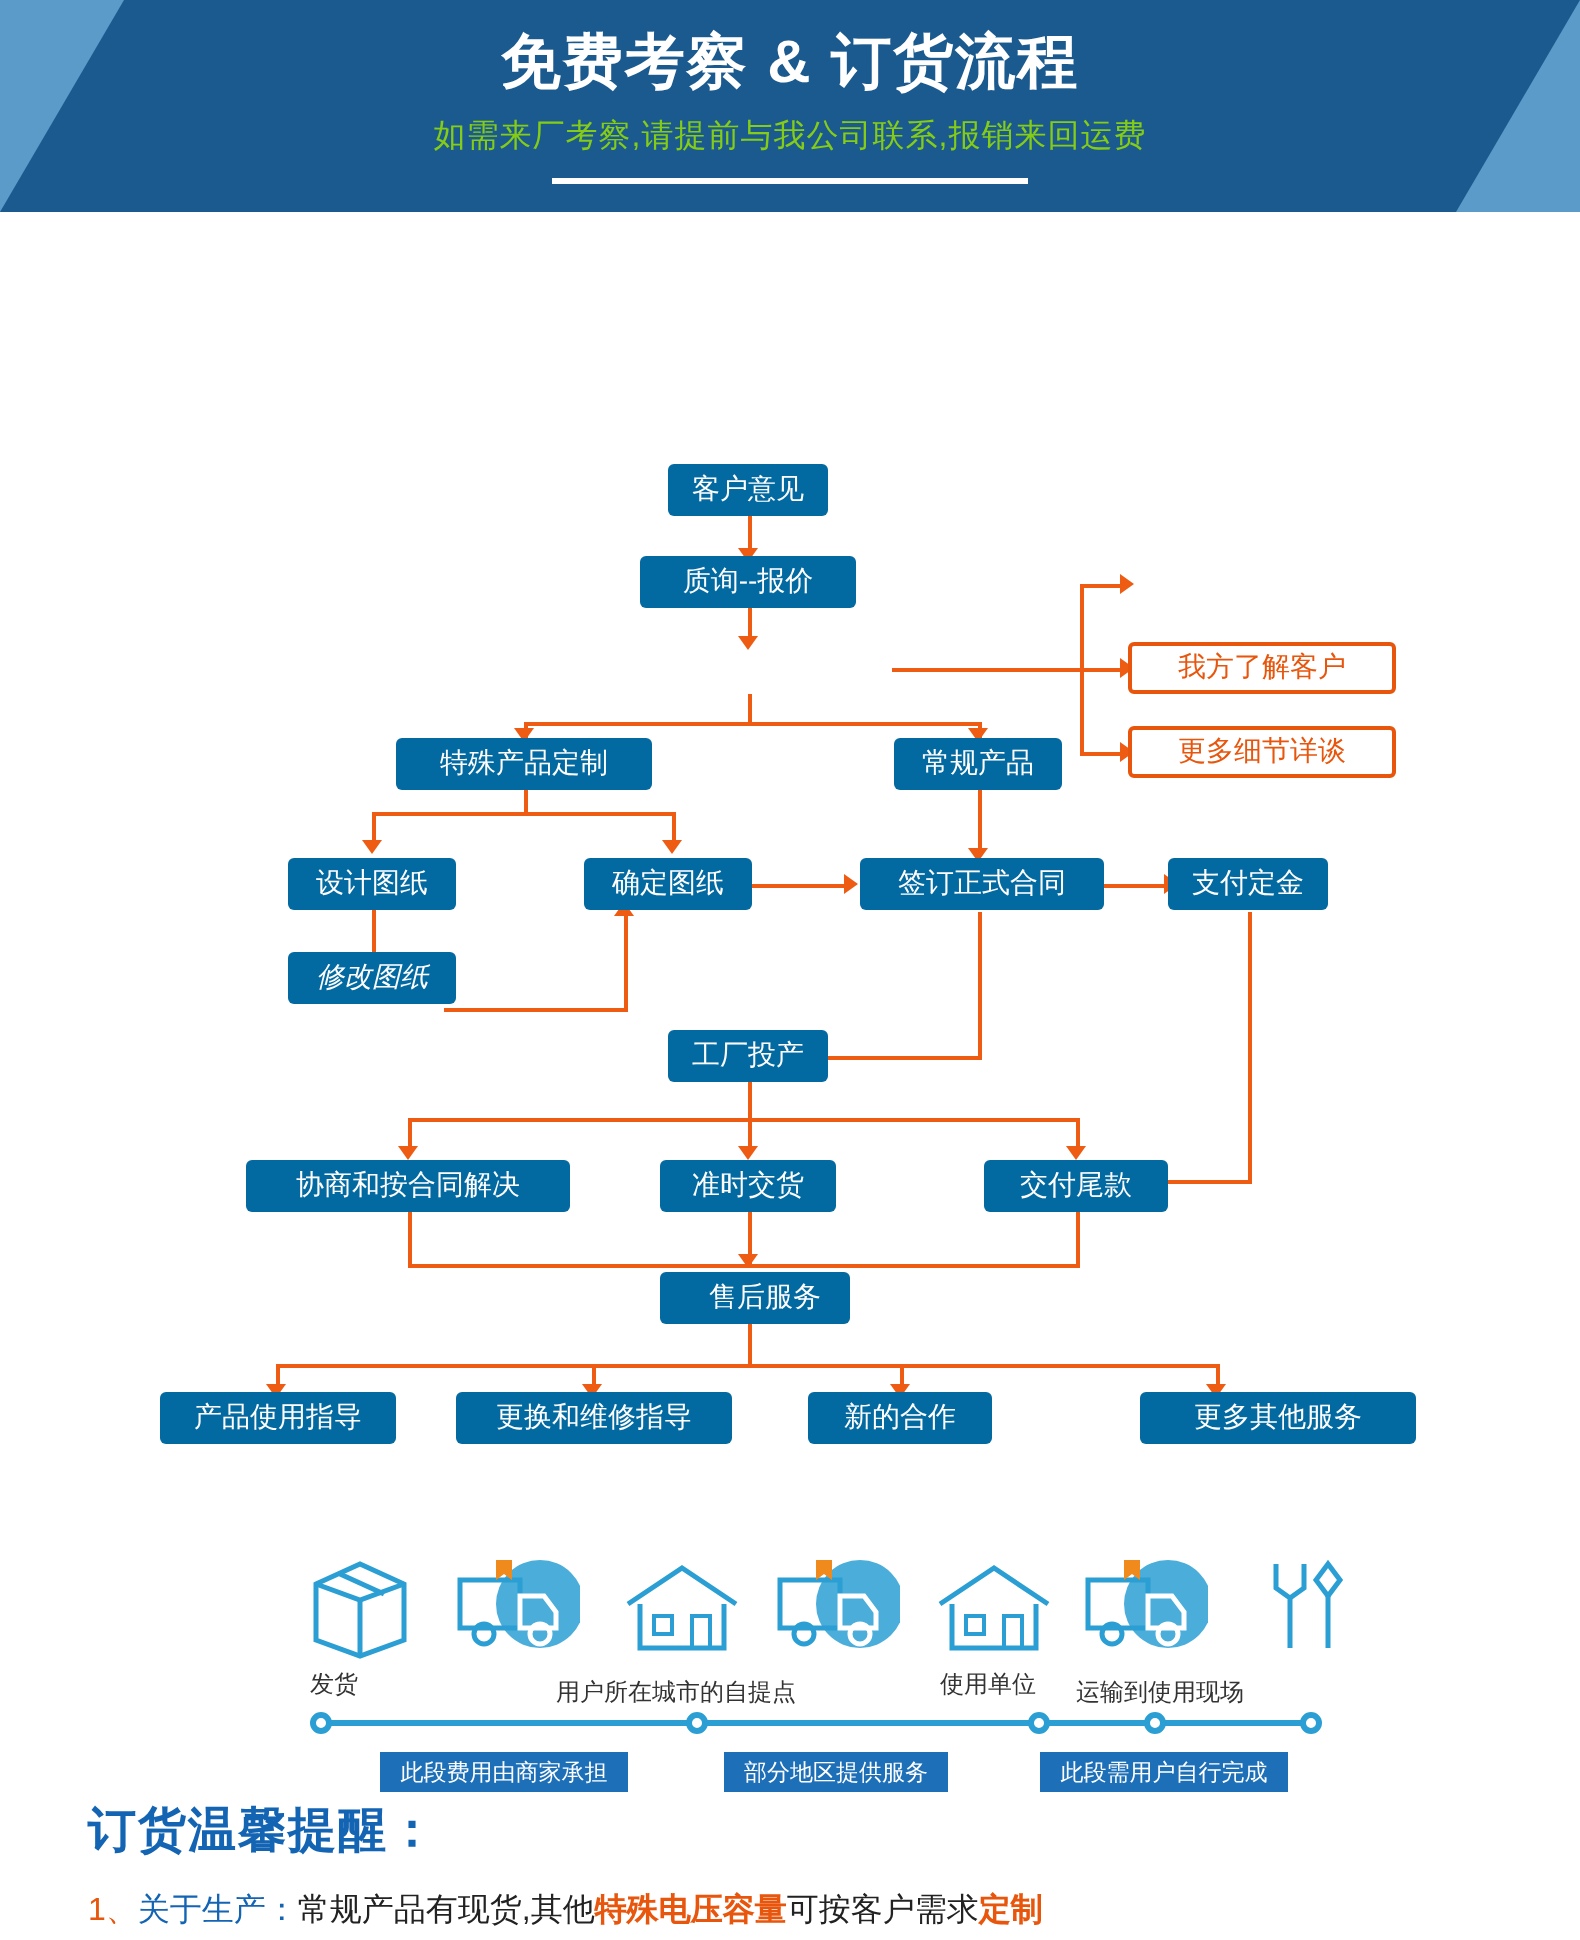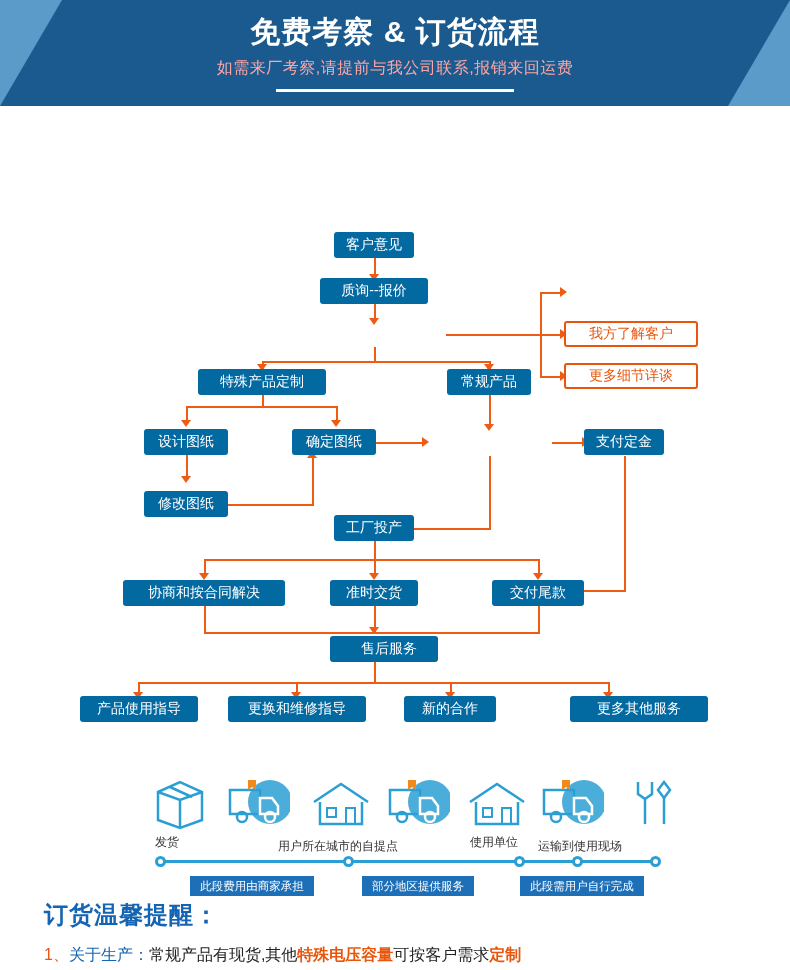--- a/index.html
+++ b/index.html
@@ -26,21 +26,21 @@
   .hdr-diag-left { left: 0; clip-path: polygon(0 0, 62px 0, 0 106px); }
   .hdr-diag-right { right: 0; clip-path: polygon(120px 0, 120px 106px, 58px 106px); }
   .hdr-inner {
     position: relative; z-index: 3; text-align: center; padding-top: 14px;
   }
   .hdr-title {
     color: #ffffff; font-size: 30px; font-weight: bold; letter-spacing: 1px;
     line-height: 36px;
   }
   .hdr-sub {
-    color: #fca5a5; font-size: 16px; margin-top: 8px; letter-spacing: .5px;
+    color: #84cc16; font-size: 16px; margin-top: 8px; letter-spacing: .5px;
   }
   .hdr-rule {
     position: absolute; z-index: 3; bottom: 14px; left: 50%;
     transform: translateX(-50%);
     width: 238px; height: 3px; background: #ffffff;
   }
 
   
   .flow {
     position: relative;
@@ -205,30 +205,31 @@
   <div class="node" style="left:320px; top:172px; width:108px;">质询--报价</div>
 
   <div class="node oline" style="left:564px; top:215px; width:134px;">我方了解客户</div>
   <div class="node oline" style="left:564px; top:257px; width:134px;">更多细节详谈</div>
 
   <div class="node" style="left:198px; top:263px; width:128px;">特殊产品定制</div>
   <div class="node" style="left:447px; top:263px; width:84px;">常规产品</div>
 
   <div class="node" style="left:144px; top:323px; width:84px;">设计图纸</div>
   <div class="node" style="left:292px; top:323px; width:84px;">确定图纸</div>
+  <div class="node" style="left:430px; top:323px; width:122px;">签订正式合同</div>
   <div class="node" style="left:584px; top:323px; width:80px;">支付定金</div>
 
-  <div class="node" style="left:144px; top:385px; width:84px;">修改图纸</div>
+  <div class="node" style="left:144px; top:370px; width:84px;font-style:italic;">修改图纸</div>
   <div class="node" style="left:334px; top:409px; width:80px;">工厂投产</div>
 
   <div class="node" style="left:123px; top:474px; width:162px;">协商和按合同解决</div>
   <div class="node" style="left:330px; top:474px; width:88px;">准时交货</div>
   <div class="node" style="left:492px; top:474px; width:92px;">交付尾款</div>
 
-  <div class="node" style="left:330px; top:530px; width:108px;padding-left:20px;">售后服务</div>
+  <div class="node" style="left:330px; top:530px; width:95px;padding-left:20px;">售后服务</div>
 
   <div class="node" style="left:228px; top:590px; width:138px;">更换和维修指导</div>
   <div class="node" style="left:80px;  top:590px; width:118px;">产品使用指导</div>
   <div class="node" style="left:404px; top:590px; width:92px;">新的合作</div>
   <div class="node" style="left:570px; top:590px; width:138px;">更多其他服务</div>
 </div>
 
 <div class="logi">
 
   <div class="logi-ico" style="left:152px; top:10px;">

